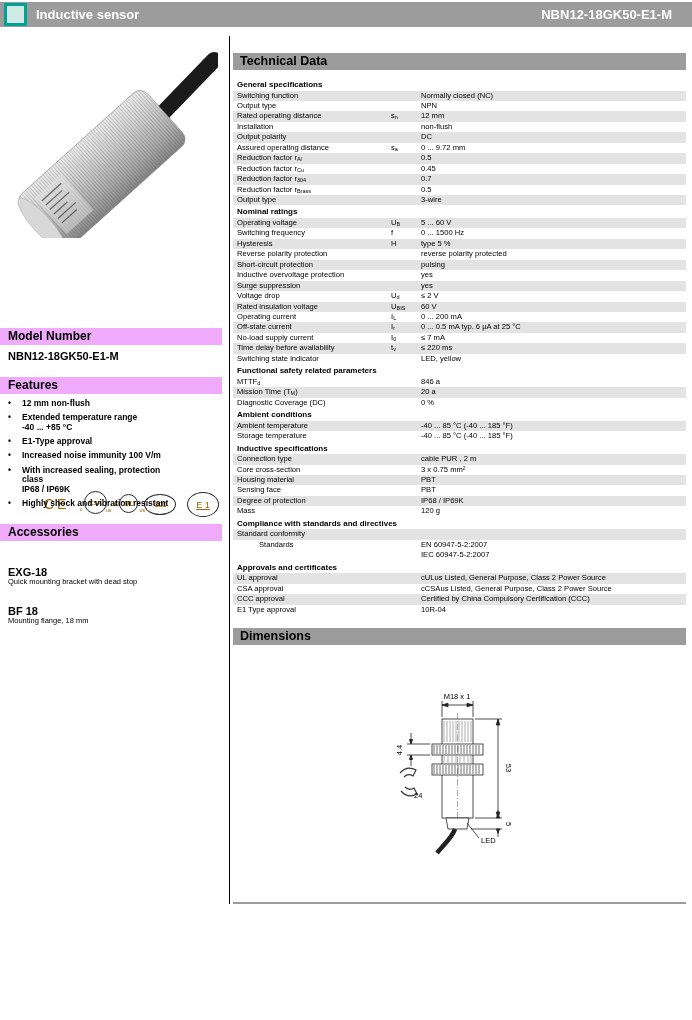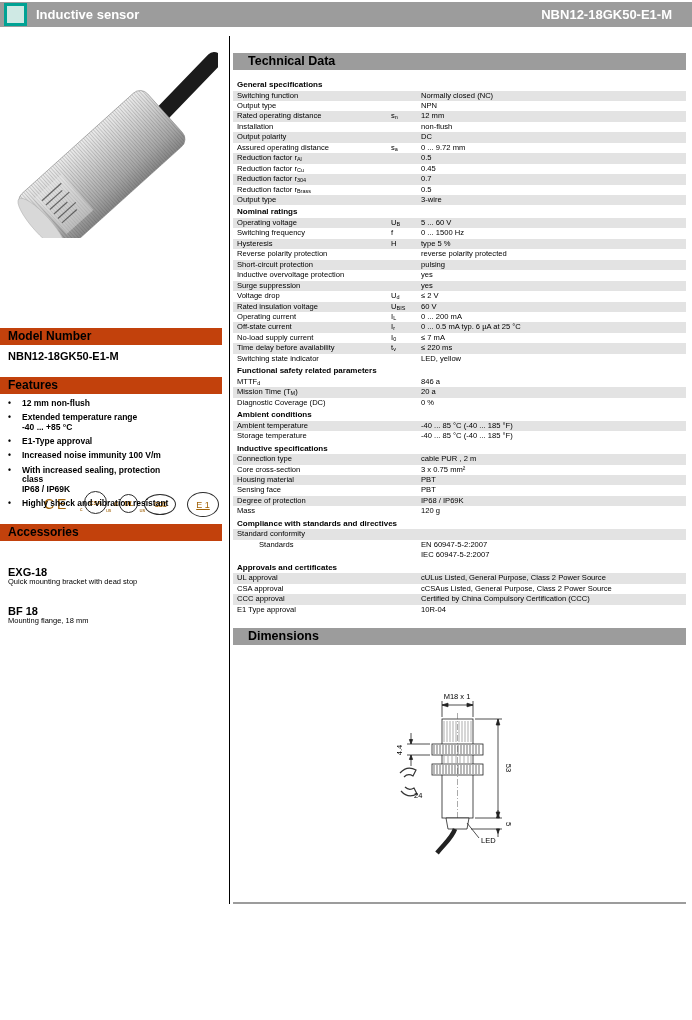--- a/index.html
+++ b/index.html
@@ -23,32 +23,32 @@
   .csa-c{position:absolute;left:80px;top:262px;font-size:5px;}
   .csa-us{position:absolute;left:106px;top:263px;font-size:5px;}
   .cul{left:114px;top:250px;font-size:7px;display:flex;align-items:center;}
   .cul .c{font-size:8px;font-weight:bold;margin-right:1px;}
   .cul .ul{width:19px;height:19px;border:1.6px solid #2b2b2b;border-radius:50%;display:flex;align-items:center;justify-content:center;font-weight:bold;font-size:7.5px;font-style:italic;box-sizing:border-box;}
   .cul .us{font-size:5.5px;margin-left:1px;align-self:flex-end;}
   .ccc{left:144px;top:250px;width:32px;height:21px;border:1.6px solid #2b2b2b;border-radius:50%;
        display:flex;align-items:center;justify-content:center;font-size:7px;font-weight:bold;letter-spacing:-1px;box-sizing:border-box;}
   .e1m{left:187px;top:248px;width:32px;height:25px;border:1.3px solid #2b2b2b;border-radius:50%;
        display:flex;align-items:center;justify-content:center;font-size:9px;box-sizing:border-box;text-decoration:underline;}
-  .lhead{position:absolute;left:0;width:222px;height:17px;background:#c2410c;font-size:12px;
+  .lhead{position:absolute;left:0;width:222px;height:17px;background:#f0abfc;font-size:12px;
          font-weight:bold;line-height:17px;padding-left:8px;box-sizing:border-box;}
   .model-value{position:absolute;left:8px;top:350px;font-size:11px;font-weight:bold;}
   .features{position:absolute;left:8px;top:399px;width:216px;}
   .feat-item{display:flex;font-size:8.5px;font-weight:bold;line-height:9.8px;margin-bottom:4.4px;}
   .feat-bullet{width:14px;flex:none;}
   .acc{position:absolute;left:8px;top:547px;width:216px;}
   .acc-name{font-size:11px;font-weight:bold;line-height:10px;margin-top:20px;}
   .acc-desc{font-size:7.5px;line-height:9px;}
   
   .rhead{position:absolute;left:233px;width:453px;height:17px;background:#9c9c9c;font-size:12.5px;
-         font-weight:bold;line-height:17px;padding-left:15px;box-sizing:border-box;}
+         font-weight:bold;line-height:17px;padding-left:7px;box-sizing:border-box;}
   .table{position:absolute;left:233px;top:72px;width:453px;margin-top:6px;}
   .srow{height:12.6px;line-height:13.8px;font-weight:bold;font-size:8px;padding-left:4px;box-sizing:border-box;}
   .drow{position:relative;height:10.45px;line-height:10.45px;font-size:7.6px;}
   .drow.tall{height:20.9px;}
   .shade{background:#e3e3e3;}
   .lbl{display:inline-block;padding-left:4px;}
   .lbl.ind{padding-left:26px;}
   .sym{position:absolute;left:158px;top:0;}
   .val{position:absolute;left:188px;top:0;width:262px;}
   sub{font-size:0.72em;vertical-align:-0.25em;line-height:0;}

